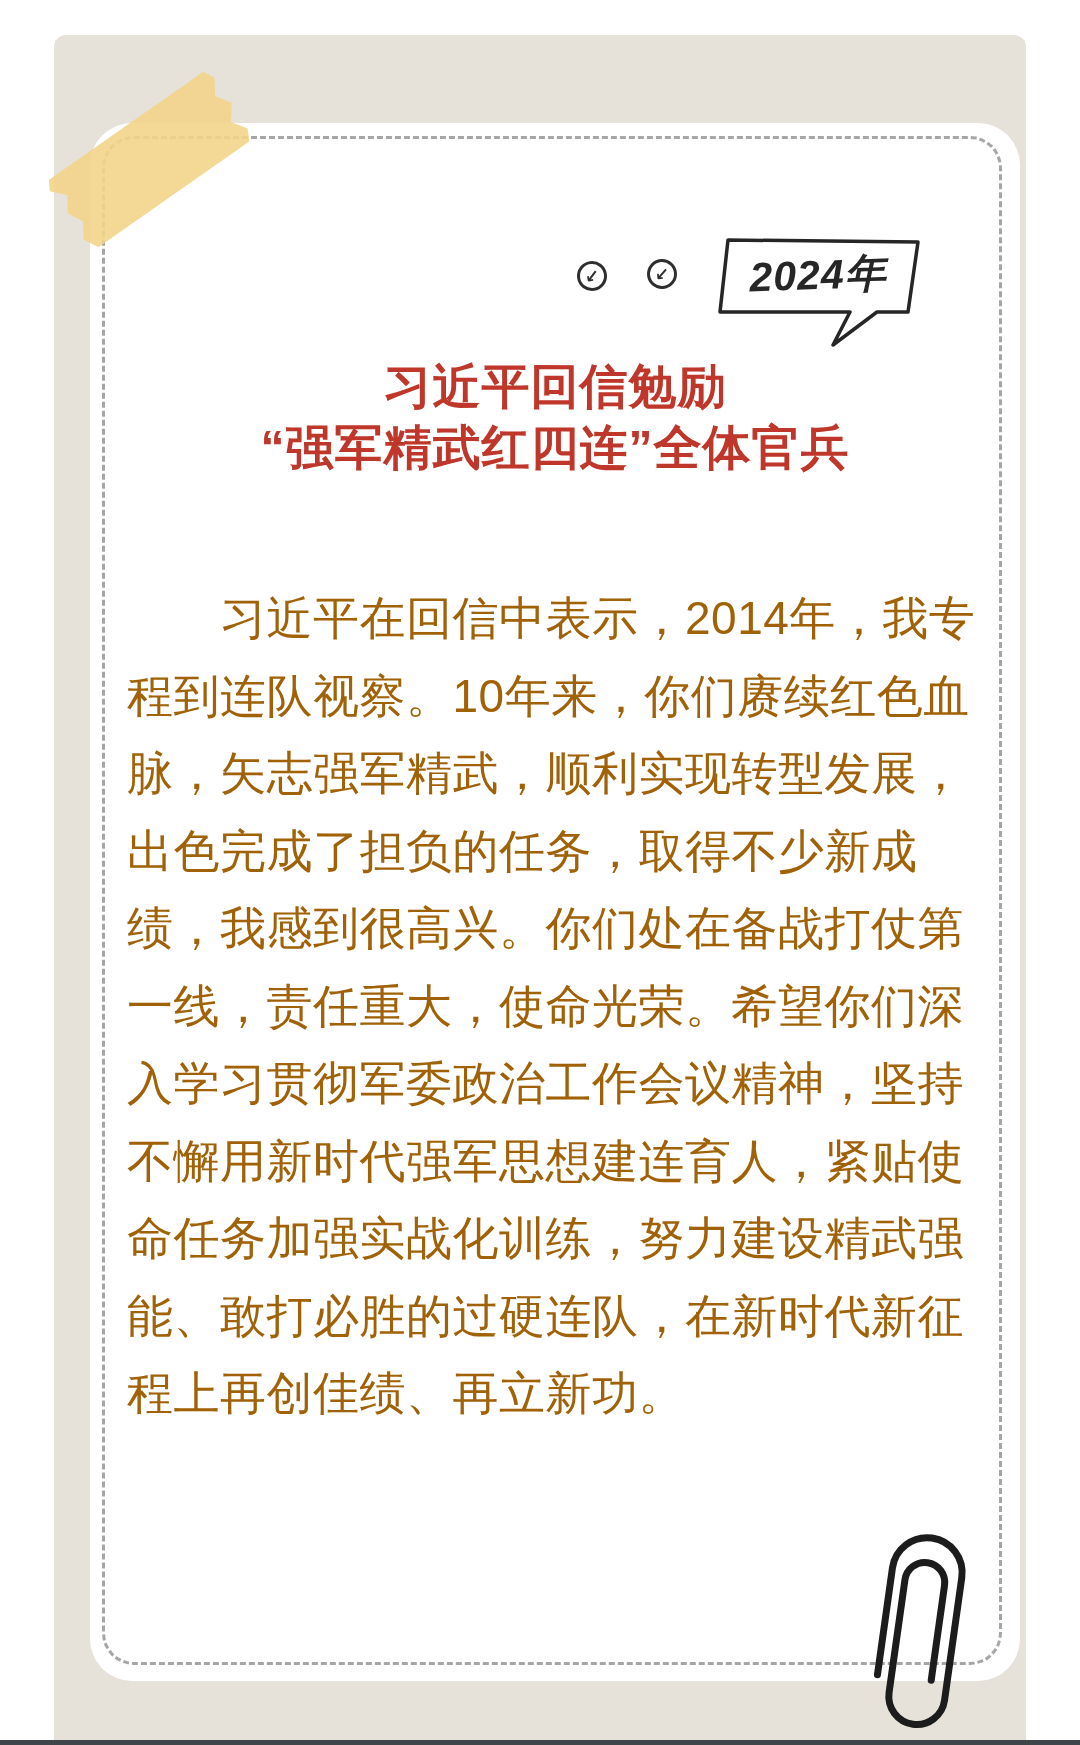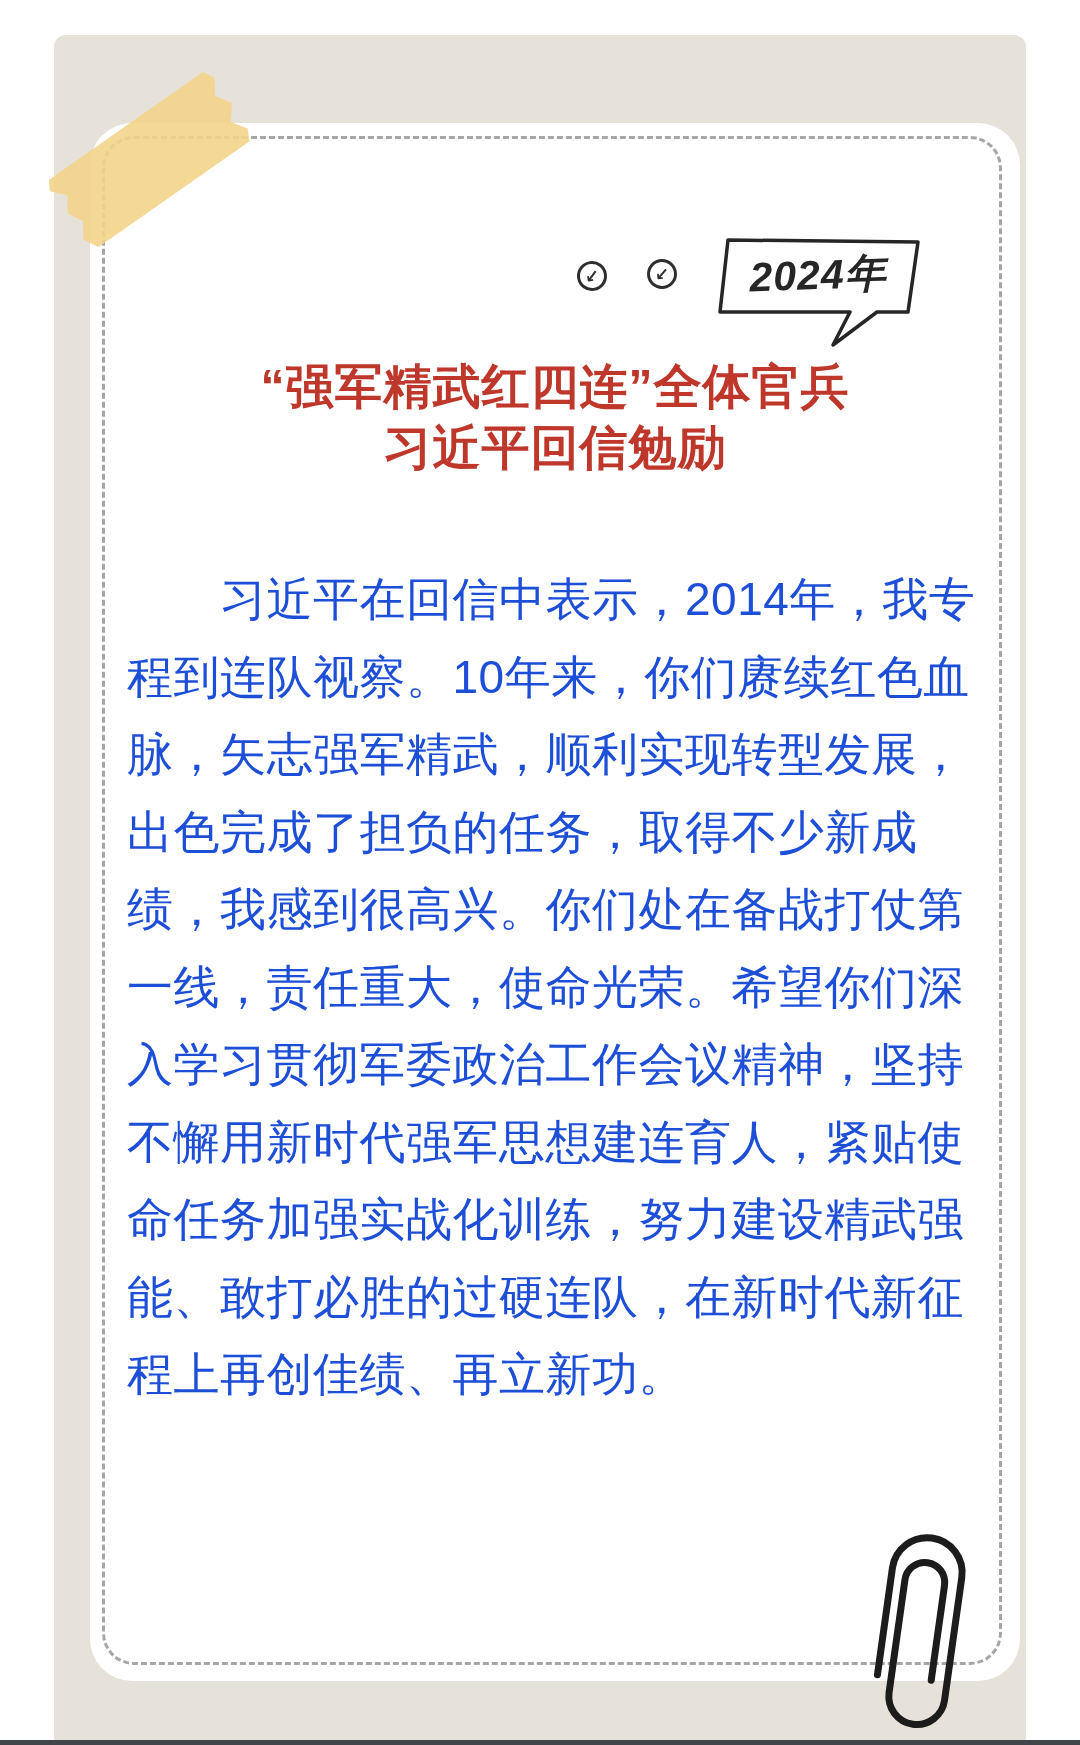--- a/index.html
+++ b/index.html
@@ -41,22 +41,22 @@
     display:flex;align-items:center;justify-content:center;
     font-size:41px;font-weight:bold;font-style:italic;color:#262626;
     transform:rotate(-2deg);letter-spacing:1px;
   }
   .title{
     position:absolute;left:90px;top:356px;width:930px;
     text-align:center;color:#bf372a;font-weight:bold;
     font-size:48px;line-height:61px;letter-spacing:1px;
   }
   .body-text{
-    position:absolute;left:127px;top:561px;width:850px;
-    font-size:46px;line-height:77.5px;color:#1d4ed8;
+    position:absolute;left:127px;top:580px;width:850px;
+    font-size:46px;line-height:77.5px;color:#a16207;
     white-space:pre-line;letter-spacing:0.5px;
   }
   .paperclip{position:absolute;left:876px;top:1528px;transform:rotate(8deg);}
   .bottom-strip{
     position:absolute;left:0;bottom:0;width:1080px;height:5px;background:#40454a;
   }
 </style>
 </head>
 <body>
 
@@ -76,22 +76,22 @@
   <div class="arrow-icon a2">
     <span>↙</span>
   </div>
 
   <svg class="bubble-svg" width="216" height="124" viewBox="0 0 216 124">
     <path d="M 18 10 L 208 12 L 198 82 L 167 82 L 123 115 L 140 82 L 10 82 Z" fill="#ffffff" stroke="#262626" stroke-width="3.5" stroke-linejoin="round"></path>
   </svg>
   <div class="bubble-label">2024年</div>
 
   <div class="title">
+    <div>习近平回信勉励</div>
     <div>“强军精武红四连”全体官兵</div>
-    <div>习近平回信勉励</div>
   </div>
 
   <div class="body-text">　　习近平在回信中表示，2014年，我专
 程到连队视察。10年来，你们赓续红色血
 脉，矢志强军精武，顺利实现转型发展，
 出色完成了担负的任务，取得不少新成
 绩，我感到很高兴。你们处在备战打仗第
 一线，责任重大，使命光荣。希望你们深
 入学习贯彻军委政治工作会议精神，坚持
 不懈用新时代强军思想建连育人，紧贴使

